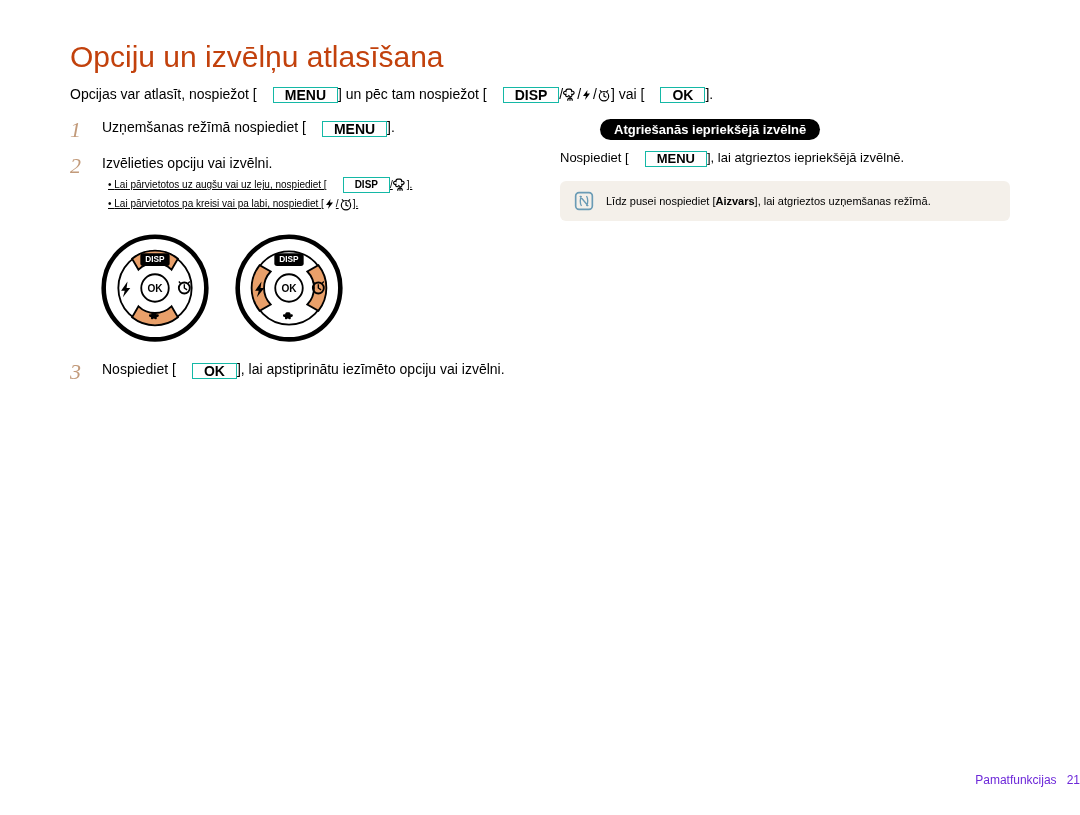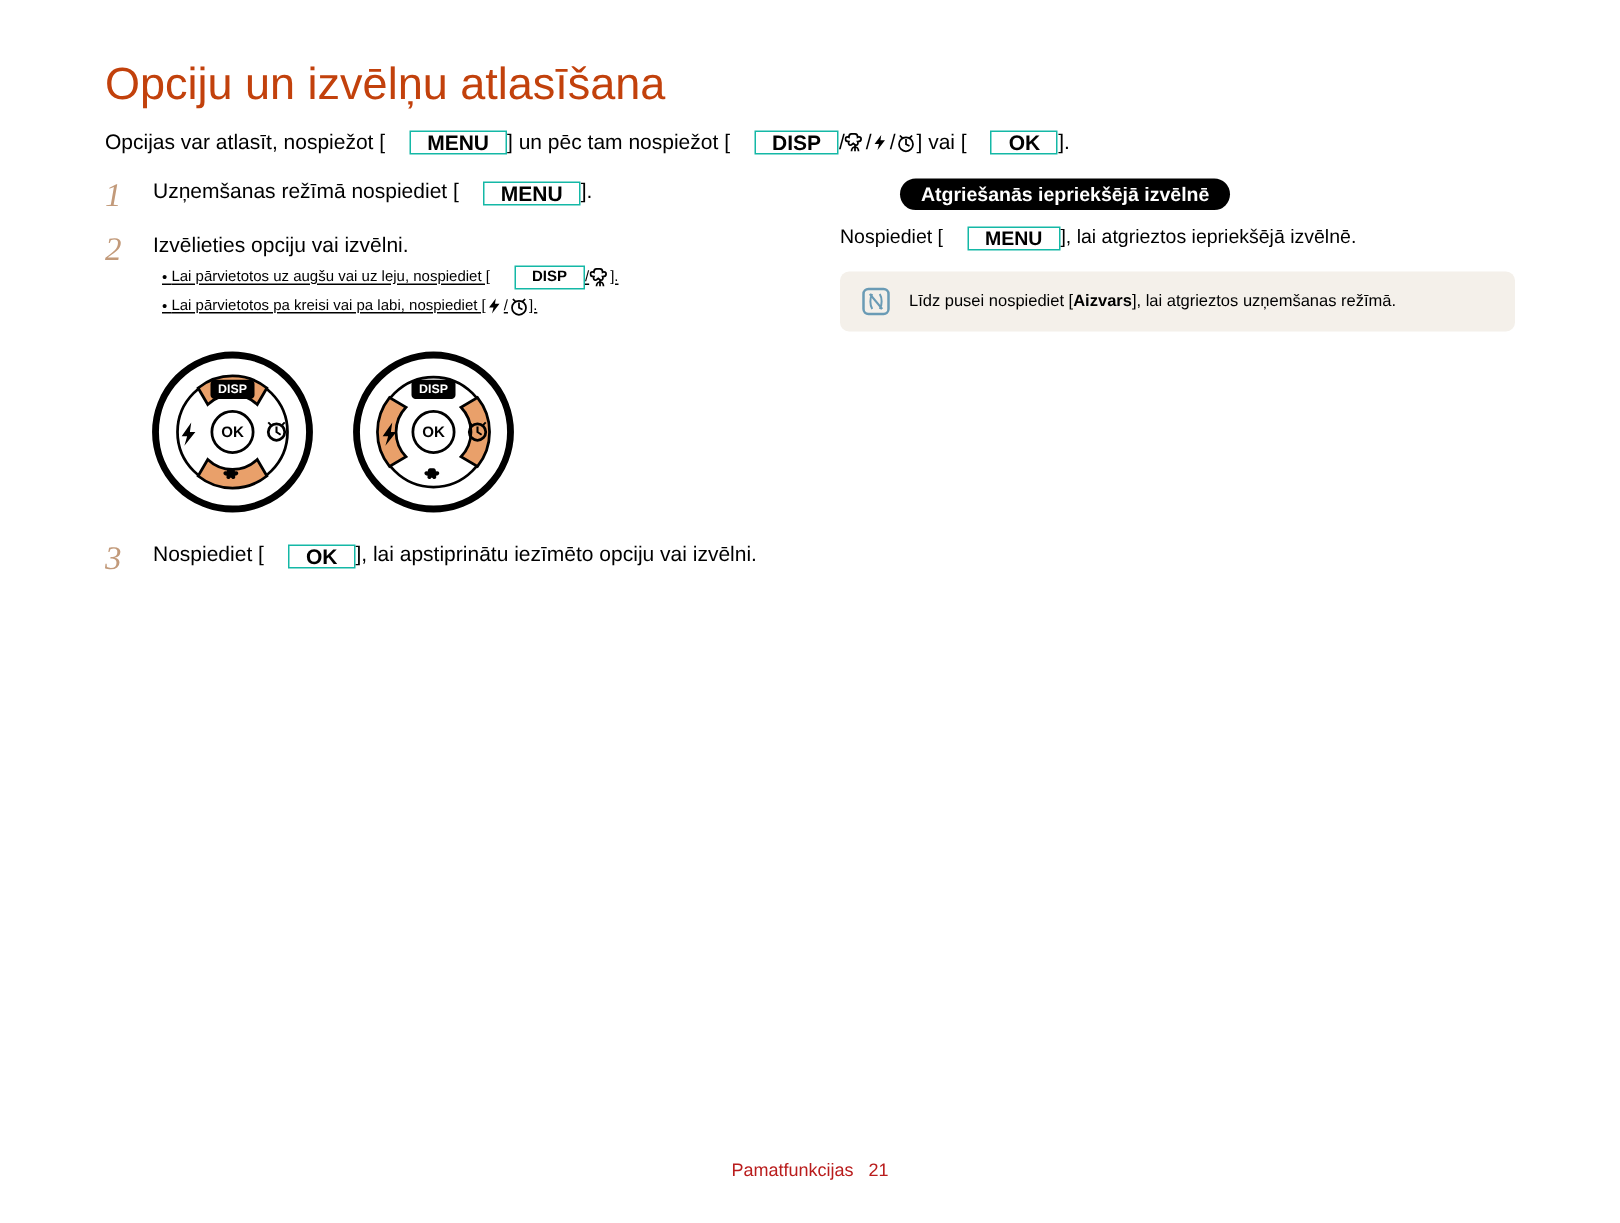--- a/index.html
+++ b/index.html
@@ -98,23 +98,23 @@
     padding: 10px 14px;
     display: flex;
     align-items: center;
     gap: 12px;
     font-size: 11px;
   }
   .footer {
     position: absolute;
     bottom: 28px;
     left: 0; right: 0;
-    text-align: center;
+    text-align: right;
     font-size: 12px;
-    color: #b91c1c;
+    color: #6d28d9;
   }
   svg.glyph { display:inline-block; vertical-align: middle; }
 </style>
 </head>
 <body>
 
 <div class="page">
 
   <h1 class="title">Opciju un izvēlņu atlasīšana</h1>
 

